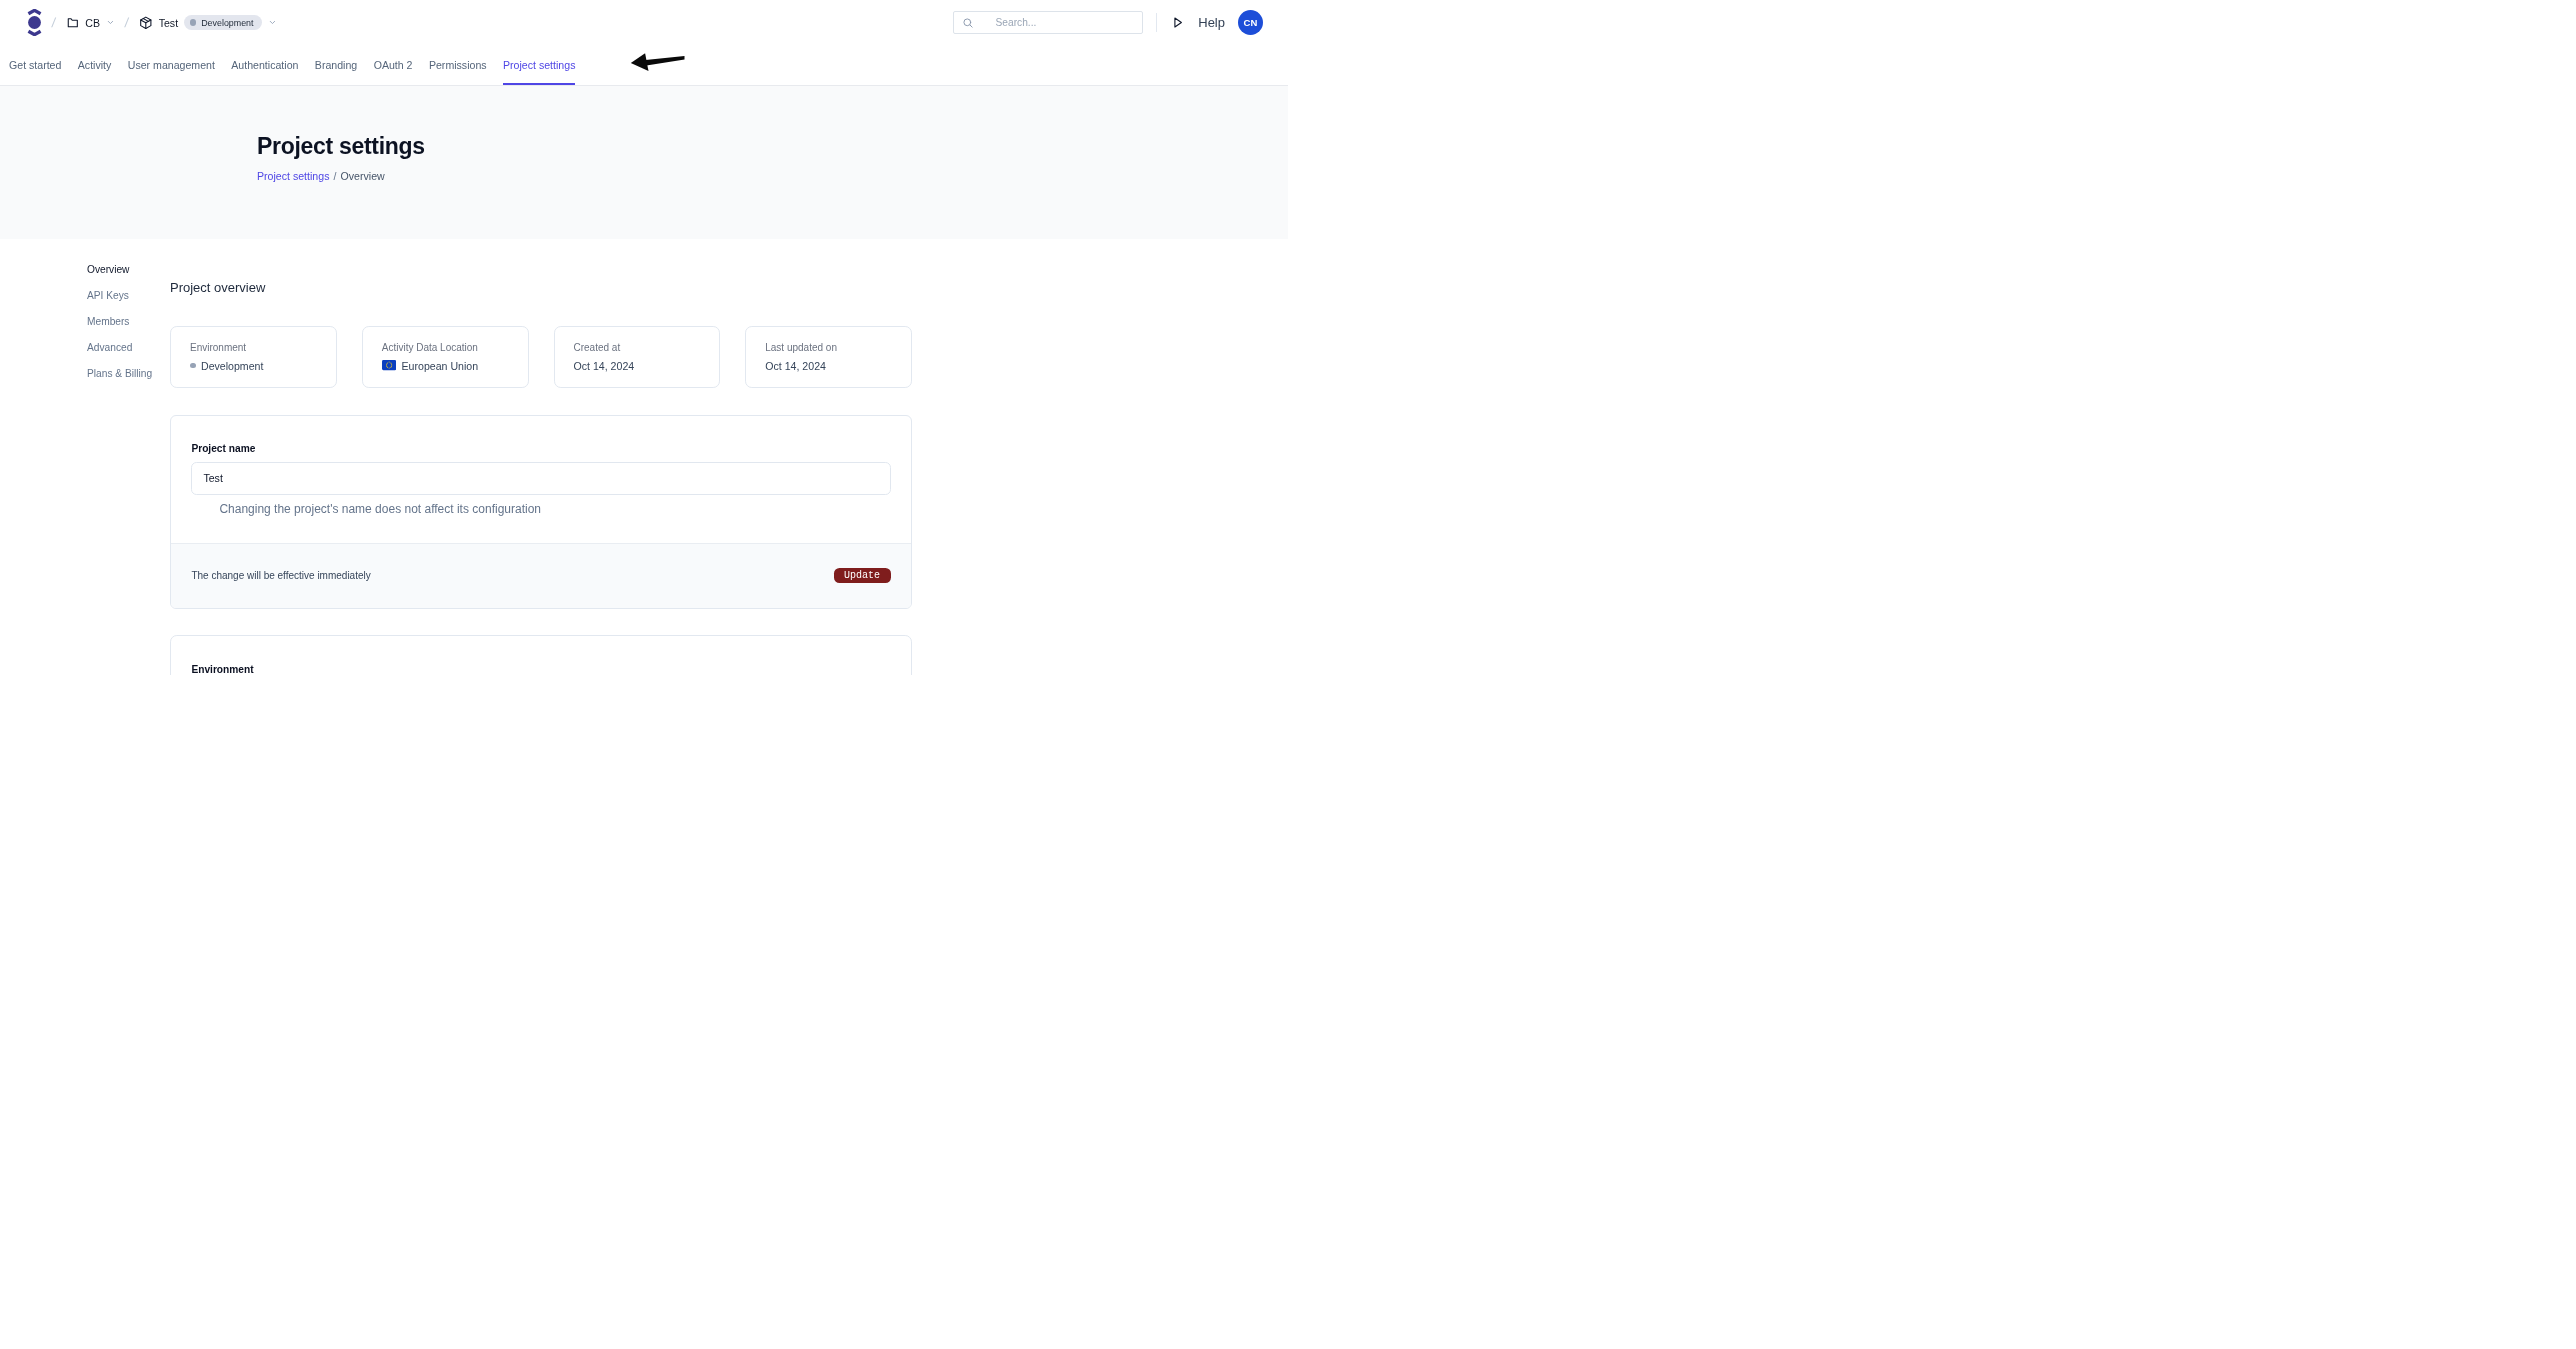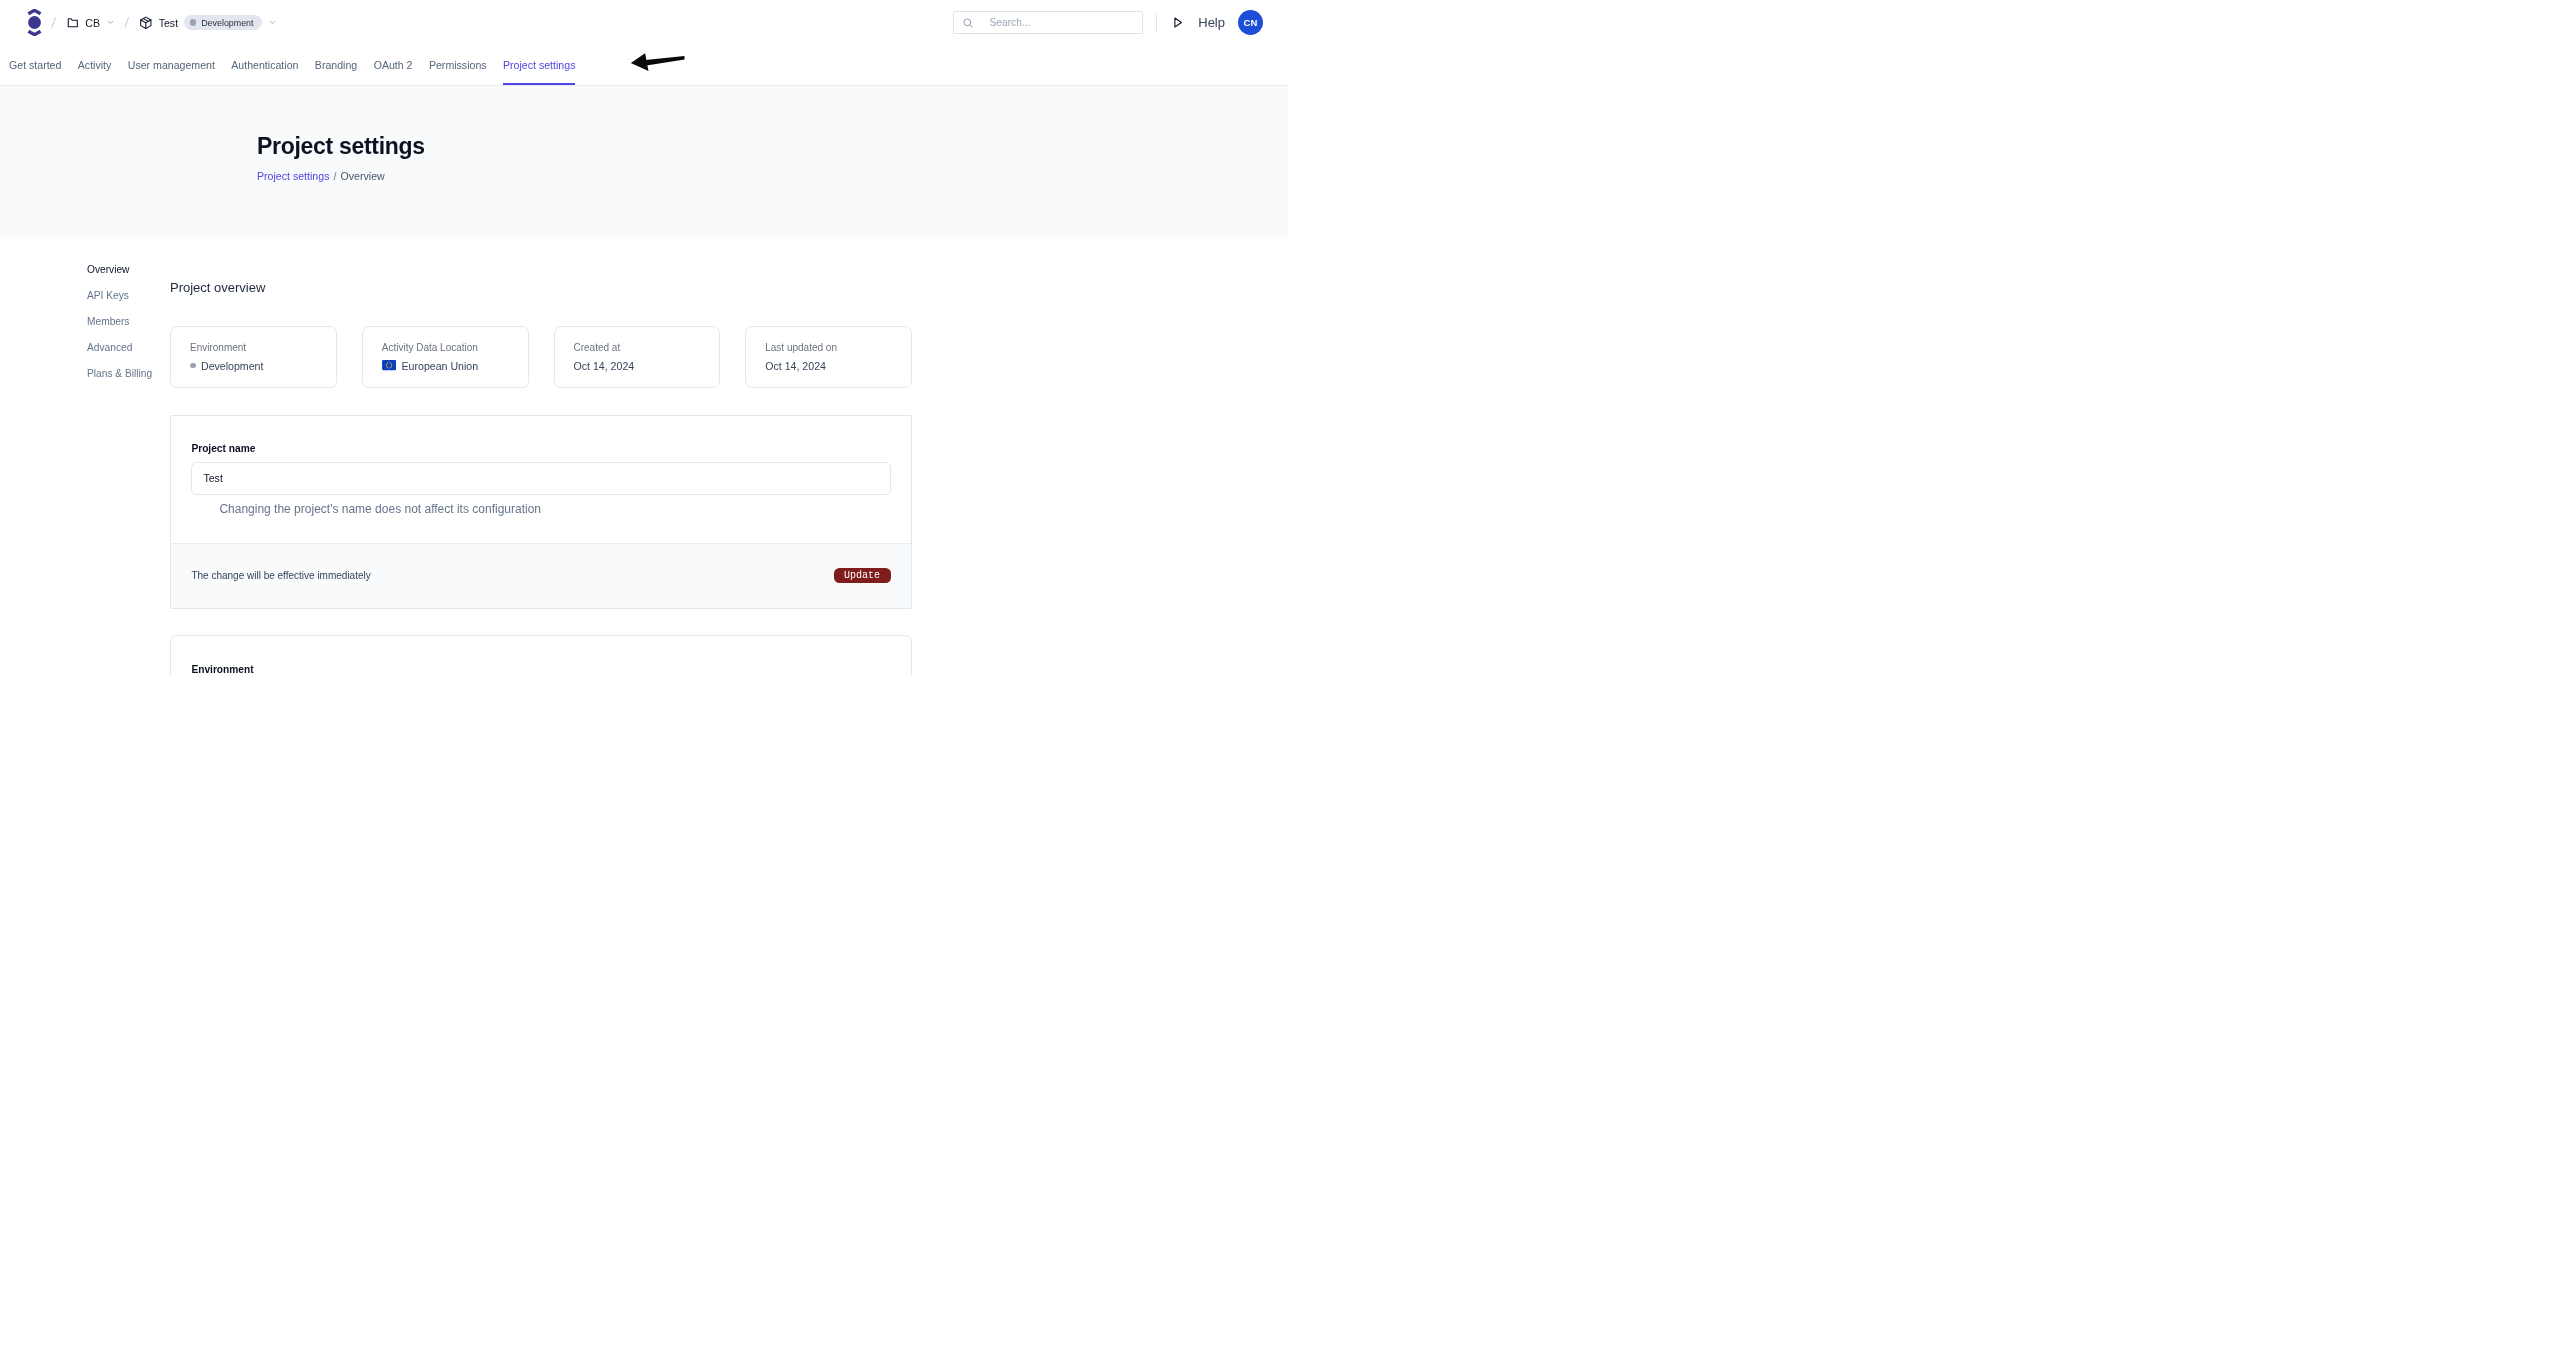--- a/index.html
+++ b/index.html
@@ -25,21 +25,21 @@
   .chev { display: flex; align-items: center; }
   .env-pill {
     display: inline-flex; align-items: center; gap: 4.8px;
     background: #e3e6ee; border-radius: 681px;
     padding: 2.7px 8.9px 2.7px 6.1px; font-size: 8.9px; color: #1f2937;
   }
   .dot { width: 6.1px; height: 6.1px; border-radius: 50%; background: #97a3b6; flex: 0 0 auto; }
   .topbar-right { margin-left: auto; display: flex; align-items: center; gap: 13px; }
   .searchbox {
     width: 190px; height: 23px; border: 0.7px solid #dde3ea; border-radius: 2px;
-    display: flex; align-items: center; gap: 14px; padding: 0 8.2px; background: #fff;
+    display: flex; align-items: center; gap: 20px; padding: 0 8.2px; background: #fff;
   }
   .searchbox input {
     border: none; outline: none; flex: 1; font-size: 10.2px; background: transparent;
     font-family: "Liberation Sans", sans-serif; color: #0f172a; min-width: 0;
   }
   .searchbox input::placeholder { color: #9aa6b6; }
   .vdivider { width: 0.7px; height: 18.4px; background: #e2e8f0; }
   .play-btn { display: flex; align-items: center; cursor: pointer; padding: 1.4px; }
   .help-link { font-size: 13px; color: #334155; cursor: pointer; }
   .avatar {
@@ -85,21 +85,21 @@
   .info-card {
     flex: 1; height: 62px; border: 0.7px solid #e2e8f0; border-radius: 6.8px;
     padding: 0 19px; display: flex; flex-direction: column; justify-content: center; gap: 6.1px;
     background: #fff;
   }
   .info-label { font-size: 10px; color: #6b7280; }
   .info-value { font-size: 10.6px; color: #36455a; display: flex; align-items: center; gap: 5.5px; }
   .info-value .dot { width: 5.5px; height: 5.5px; }
 
   .panel {
-    border: 0.7px solid #e2e8f0; border-radius: 1px; background: #fff;
+    border: 0.7px solid #e2e8f0; border-radius: 6px; background: #fff;
     overflow: hidden; margin-bottom: 26.6px;
   }
   .panel-body { padding: 27px 20.4px 26.6px 20.4px; }
   .field-label { font-size: 10.2px; font-weight: 700; color: #0b1021; }
   .text-input {
     display: block; width: 100%; height: 33px; margin-top: 7.5px;
     border: 0.7px solid #e1e7ef; border-radius: 5.5px; padding: 0 11px;
     font-size: 10.6px; color: #0f172a; font-family: "Liberation Sans", sans-serif;
     outline: none; background: #fff;
   }

